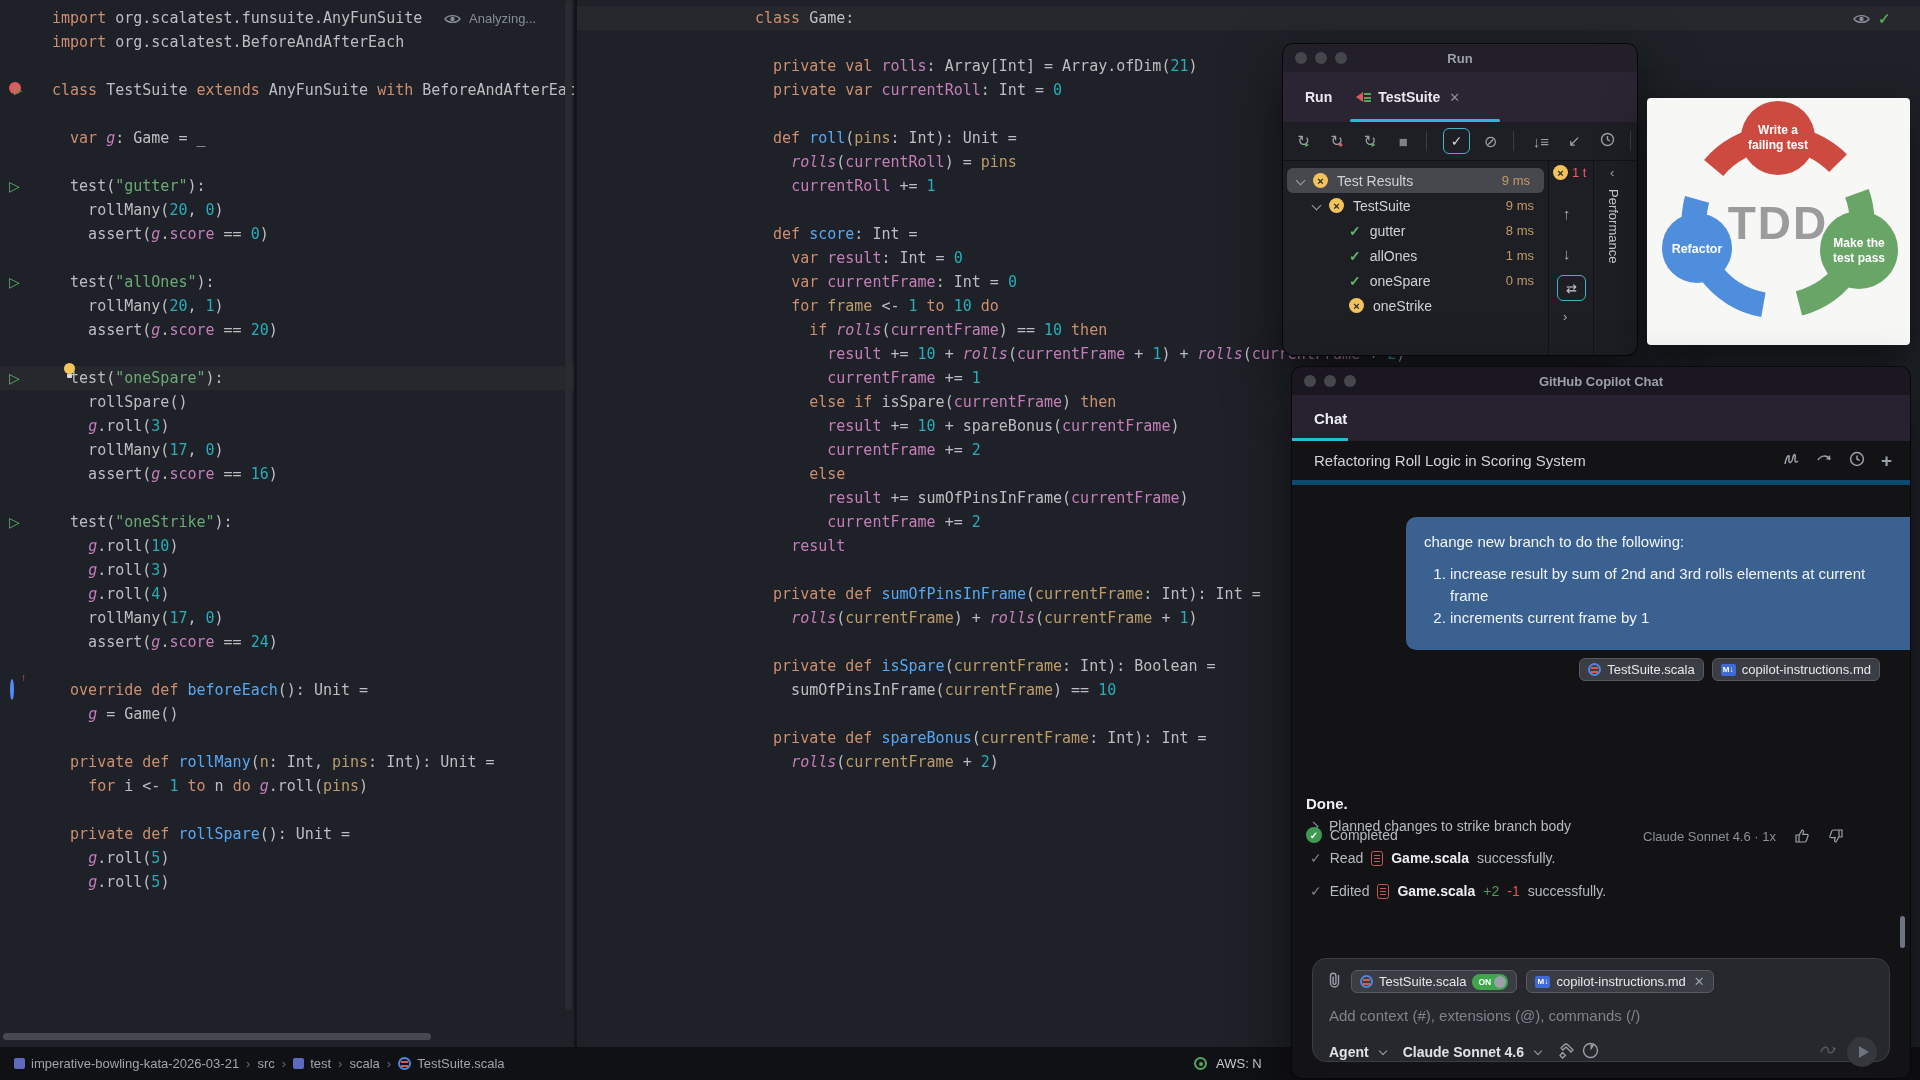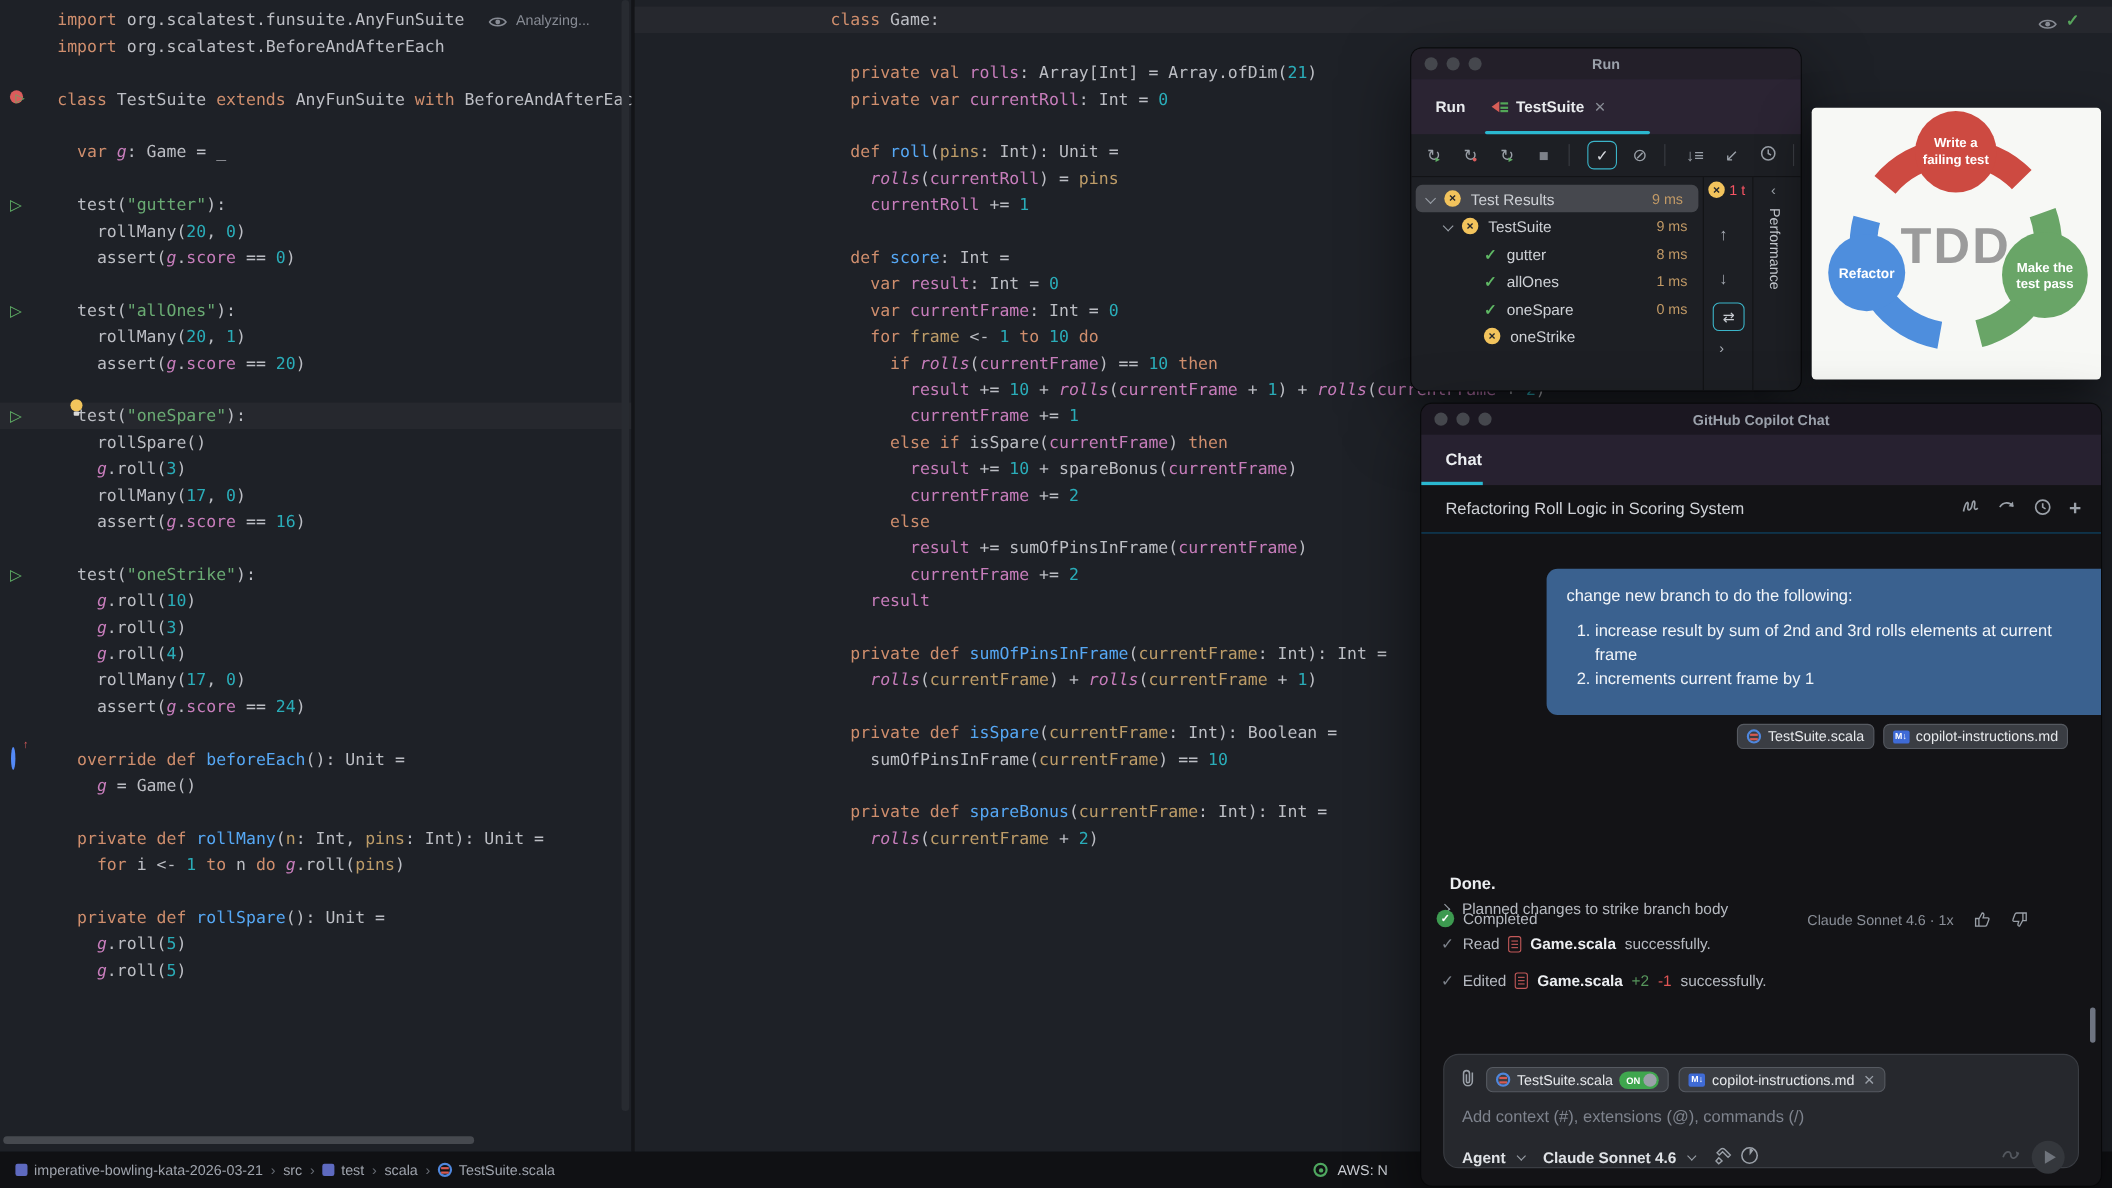--- a/index.html
+++ b/index.html
@@ -23,21 +23,21 @@
   .run-tri { color:#5fad65; font-size:14px; line-height:18px; }
   .class-run { position:relative; }
   .class-run .dot { position:absolute; left:0; top:1px; width:12px; height:12px; border-radius:50%; background:#db5c5c; }
   .class-run .tri { position:absolute; left:5px; top:4px; color:#5fad65; font-size:11px; line-height:11px; }
   .bulb { position:relative; }
   .bulb .glass{ position:absolute; left:2px; top:0; width:11px; height:11px; border-radius:50%; background:#f2c55c; }
   .bulb .base { position:absolute; left:5px; top:11px; width:5px; height:4px; background:#d9d9d9; border-radius:1px; }
   .ovr { width:13px; height:13px; border:2px solid #548af7; border-radius:50%; position:relative; }
   .ovr:after { content:"↑"; position:absolute; left:9px; top:-9px; color:#db5c5c; font-size:10px; }
   
-  .insp { position:absolute; display:flex; align-items:flex-end; gap:8px; color:#878b94; font-size:13px; }
+  .insp { position:absolute; display:flex; align-items:center; gap:8px; color:#878b94; font-size:13px; }
   .eye svg { display:block; }
   .ok-check { color:#57a45c; font-size:15px; font-weight:bold; }
   
   #left-vscroll { position:absolute; left:565px; top:0; width:7px; height:1010px; background:#282b31; border-radius:4px; }
   #left-hscroll { position:absolute; left:3px; top:1033px; width:428px; height:7px; background:#46494f; border-radius:4px; }
 
   
   #status-bar { position:absolute; left:0; top:1047px; width:1920px; height:33px; background:#101114; display:flex; align-items:center; font-size:13px; color:#9fa4ad; }
   #crumbs { display:flex; align-items:center; gap:7px; margin-left:14px; }
   .crumb-sep { color:#666b73; }
@@ -94,38 +94,38 @@
 
   
   #tdd-win { position:absolute; left:1647px; top:98px; width:263px; height:247px; background:#f7f8f5; border-radius:4px; box-shadow:0 18px 44px rgba(0,0,0,.5); }
 
   
   #cc-win { left:1292px; top:367px; width:618px; height:711px; background:#131316; }
   #cc-win .titlebar { background:#1b1721; }
   #cc-tabs { position:relative; height:46px; background:#272130; display:flex; align-items:center; }
   #cc-tabs .lbl { margin-left:22px; font-size:15px; font-weight:bold; color:#eceef1; }
   #cc-underline { position:absolute; left:0; bottom:0; width:56px; height:3px; background:#2bb8d0; }
-  #cc-header { position:relative; height:44px; border-bottom:1px solid #0c4a6e; display:flex; align-items:center; }
+  #cc-header { position:relative; height:44px; border-bottom:5px solid #0c4a6e; display:flex; align-items:center; }
   #cc-header .title { margin-left:22px; font-size:15px; color:#d0d3d8; }
   #cc-header .hicons { position:absolute; right:18px; display:flex; gap:16px; color:#9aa0a8; font-size:15px; align-items:center; }
   #bubble { position:absolute; left:70px; top:150px; width:518px; height:133px; background:#3a618f; border-radius:10px; color:#f2f5f9; font-size:15px; line-height:22px; padding:14px 18px;margin-left:44px; }
   #bubble ol { margin:10px 0 0 26px; }
   #chips-row { position:absolute; right:30px; top:291px; display:flex; gap:8px; }
   .chip { height:23px; background:#3a3d43; border:1px solid #565a61; border-radius:6px; display:flex; align-items:center; gap:6px; padding:0 8px; font-size:13px; color:#e6e8eb; }
   .md-ico { width:15px; height:12px; background:#3f6bd6; border-radius:2px; color:#fff; font-size:8px; font-weight:bold; display:flex; align-items:center; justify-content:center; }
   .chip .x { color:#9aa0a8; margin-left:2px; }
   .steps { position:absolute; left:18px; right:30px; font-size:14px; color:#b6bac1; }
   .step-row { position:absolute; left:0; display:flex; align-items:center; gap:8px; }
   .file-ico { width:12px; height:15px; border:1.4px solid #c35959; border-radius:2.5px; position:relative; }
   .file-ico i { position:absolute; left:2px; right:2px; height:1.5px; background:#c35959; }
   .file-ico i.a{top:3px}.file-ico i.b{top:6px}.file-ico i.c{top:9px}
   .fname { color:#eceef1; font-weight:bold; }
   .dplus { color:#57965c; } .dminus { color:#e05555; }
   .gcheck { color:#7d828b; font-size:14px; }
-  #done-line { position:absolute; left:26px; font-size:15px; font-weight:bold; color:#eceef1; }
+  #done-line { position:absolute; left:14px; font-size:15px; font-weight:bold; color:#eceef1; }
   #completed-row { position:absolute; left:14px; right:30px; display:flex; align-items:center; gap:8px; }
   .done-badge { width:16px; height:16px; border-radius:50%; background:#3d9a50; color:#fff; font-size:10px; font-weight:bold; display:flex; align-items:center; justify-content:center; }
   #model-right { position:absolute; right:66px; display:flex; align-items:center; gap:18px; color:#8a8f98; font-size:13px; }
   .thumb svg { display:block; }
   #cc-scroll { position:absolute; left:608px; top:549px; width:5px; height:32px; background:#7f8694; border-radius:3px; opacity:.85; }
 
   
   #input-box { position:absolute; left:20px; top:591px; width:578px; height:104px; background:#26282d; border:1px solid #3a3d43; border-radius:14px; }
   #ib-row1 { position:absolute; left:14px; top:11px; display:flex; align-items:center; gap:9px; }
   .toggle { width:36px; height:16px; border-radius:8px; background:#3fa64e; position:relative; color:#fff; font-size:8.5px; font-weight:bold; }

